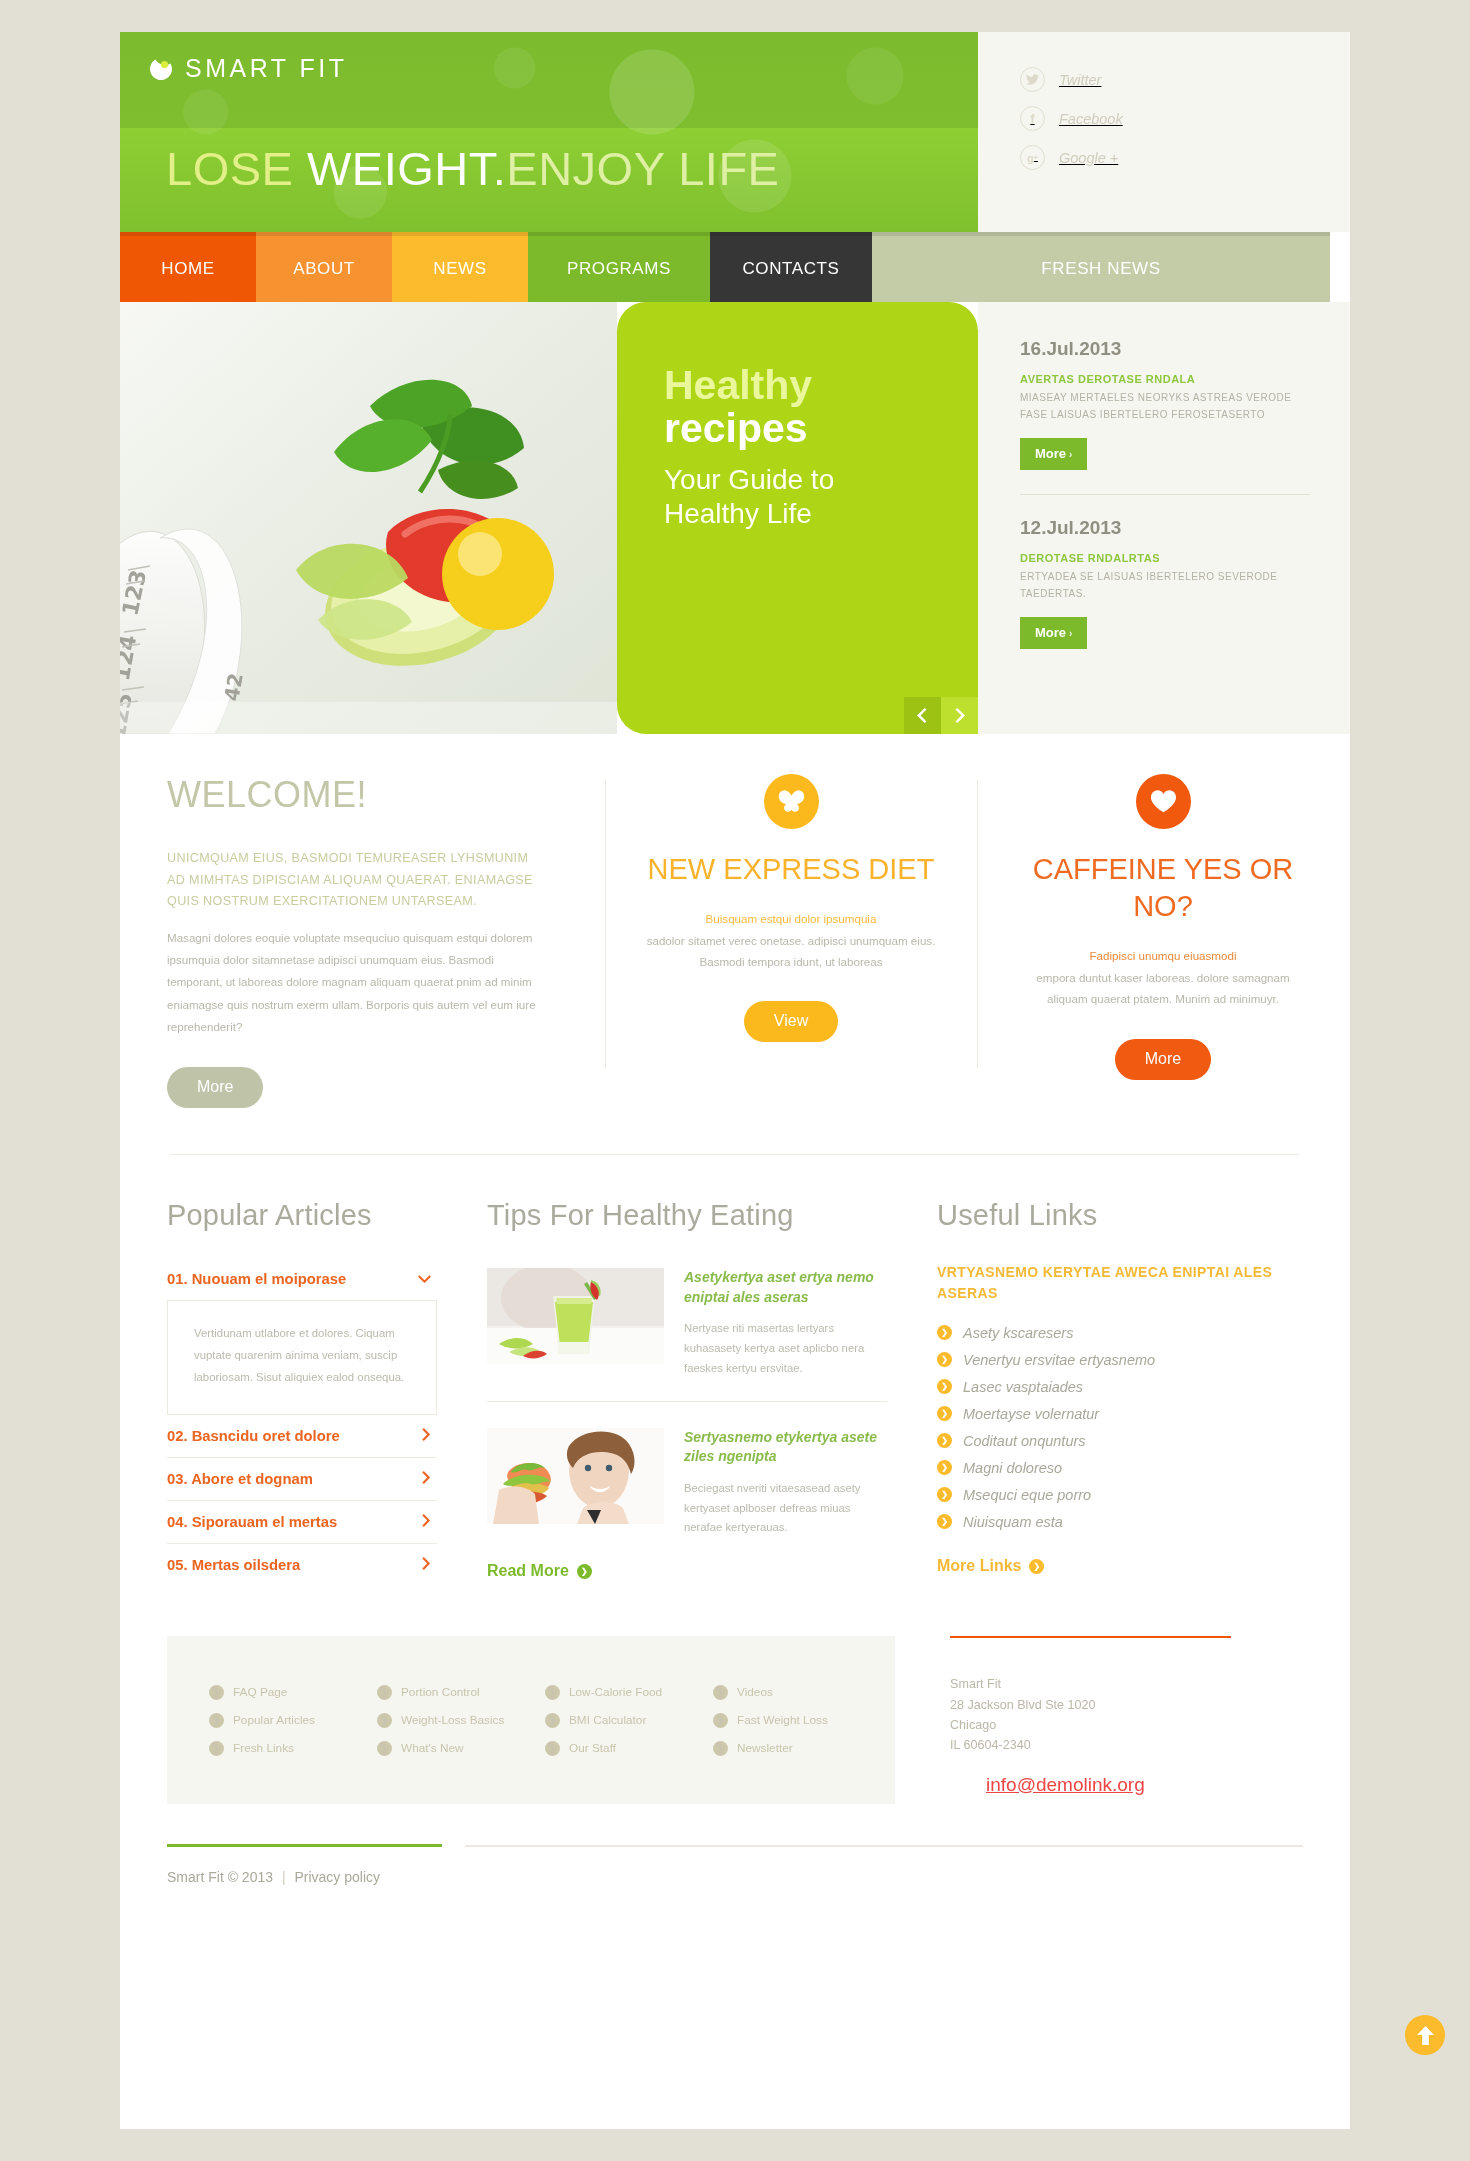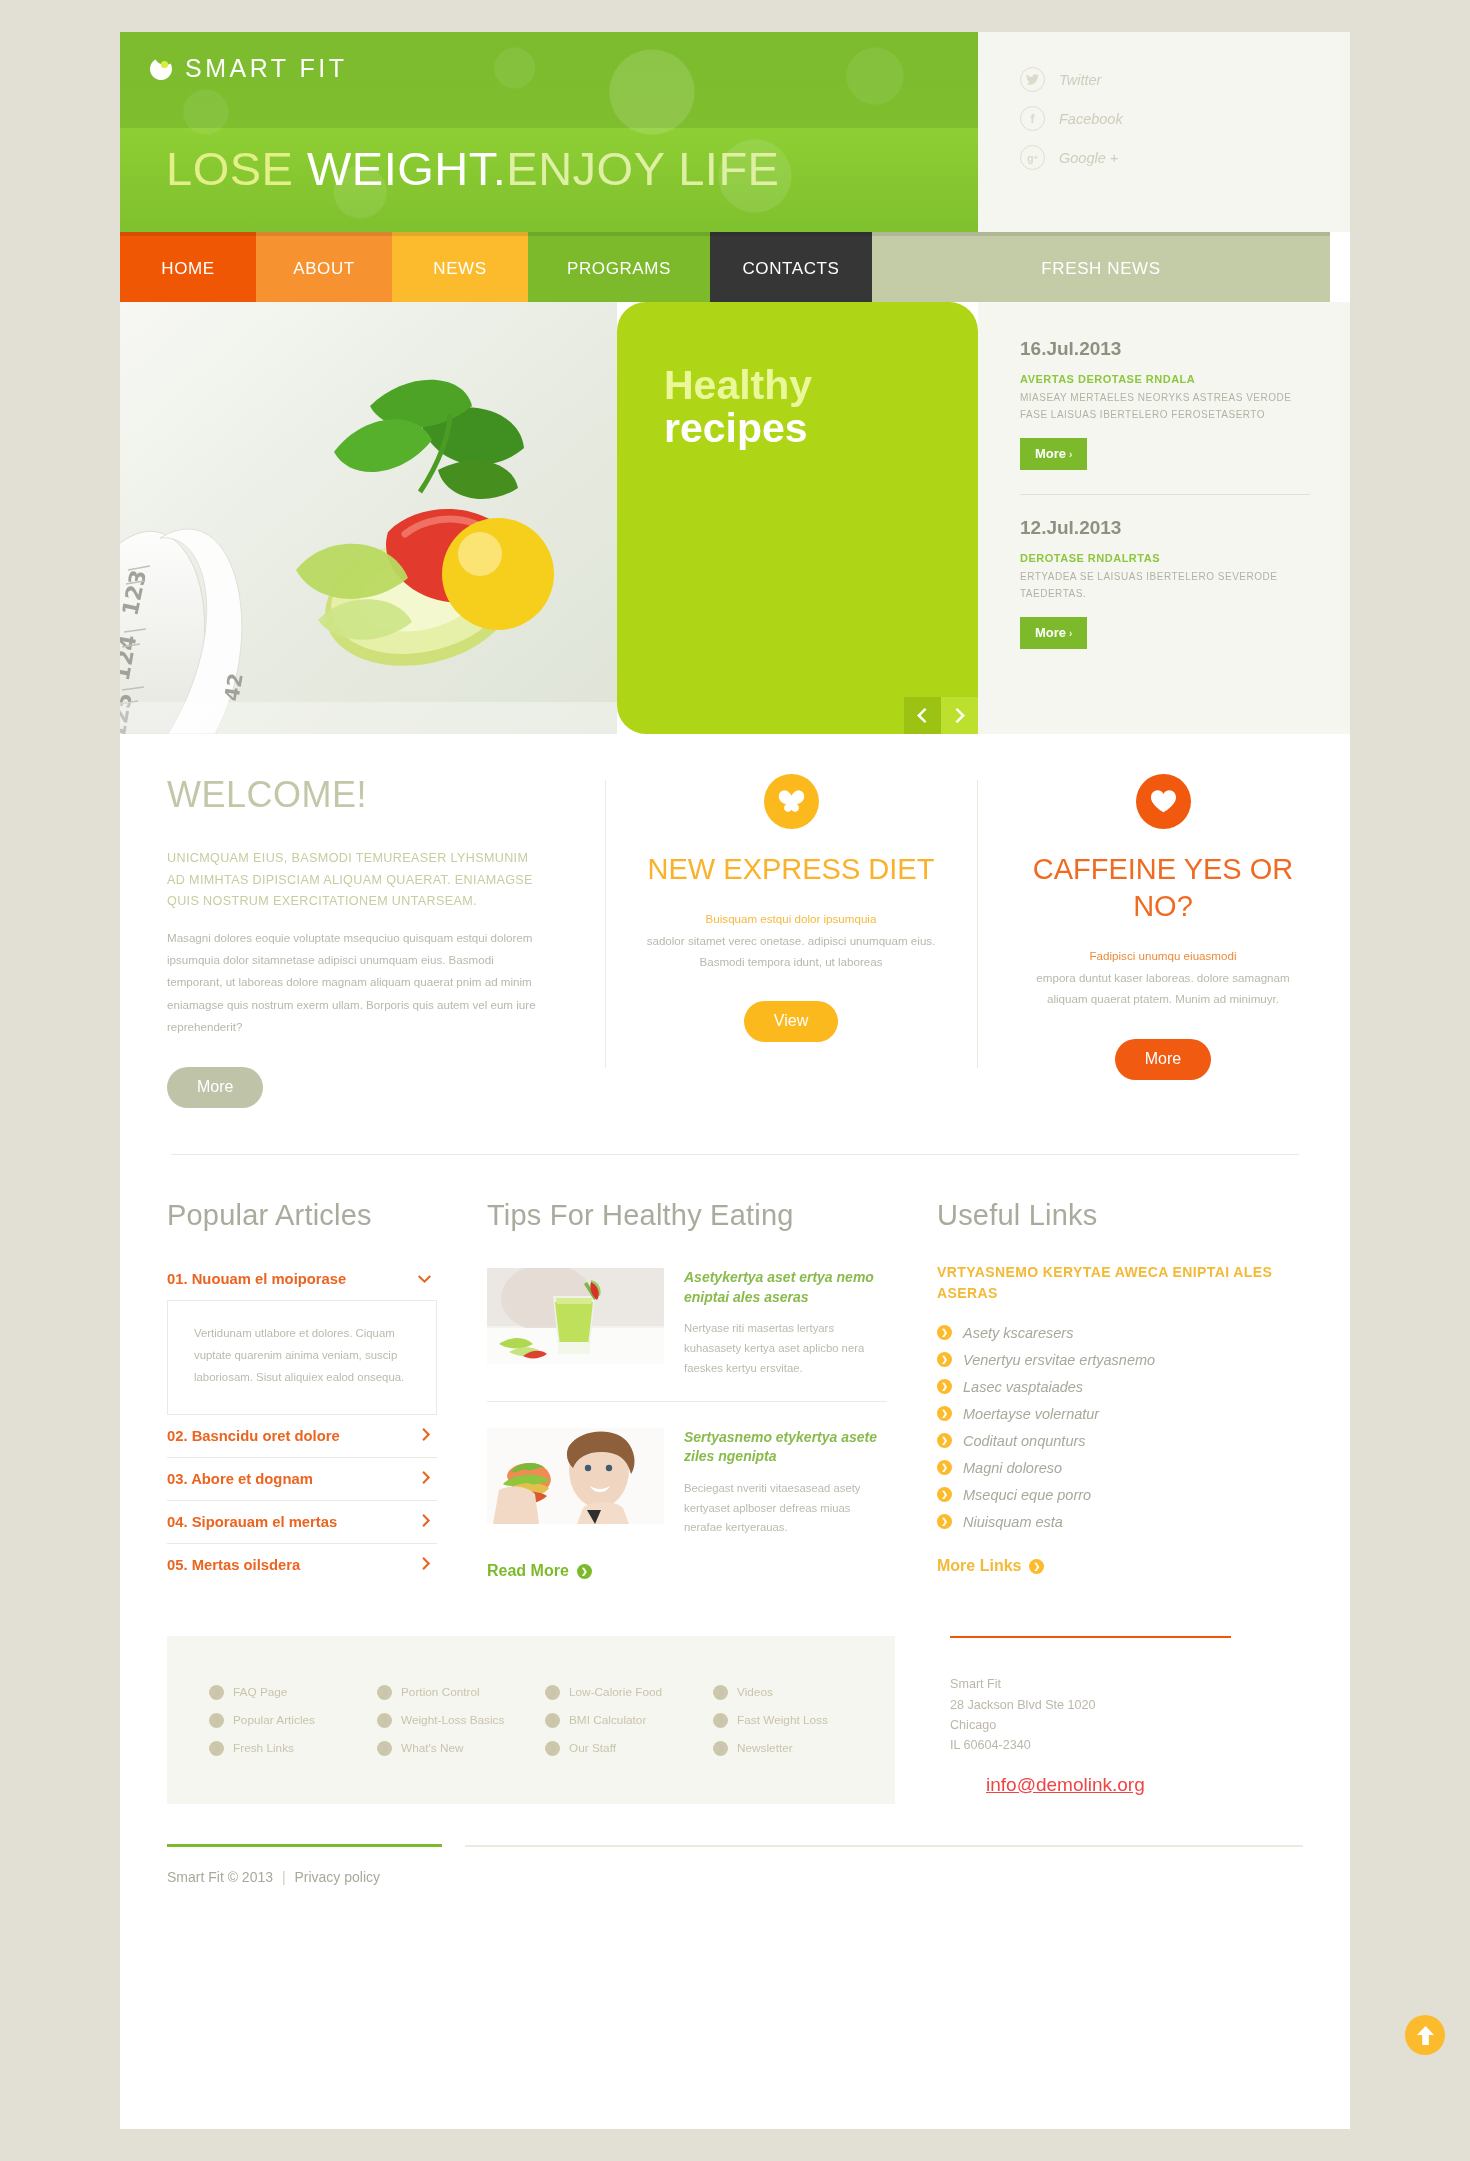--- a/index.html
+++ b/index.html
@@ -45,20 +45,21 @@
     font-size: 47px; font-weight: 300; letter-spacing: 0.5px; white-space: nowrap;
     transform: translateY(-50%);
   }
   .headline .w1 { color: #e3f08a; }
   .headline .w2 { color: #ffffff; }
   .headline .w3 { color: #dff0a5; font-weight: 200; }
 
   .header-side {
     width: 372px; height: 200px; background: #f6f6f0;
     padding: 35px 16px 0 42px;
+    text-decoration: underline;
   }
   .social { display: flex; align-items: center; gap: 14px; margin-bottom: 14px; }
   .social-ic {
     width: 25px; height: 25px; border-radius: 50%;
     border: 1px solid #e0ded0; color: #dcdac9;
     display: flex; align-items: center; justify-content: center;
     font-size: 13px; font-weight: bold;
   }
   .social-lb { font-size: 14.5px; color: #cfcdbd; font-style: italic; }
 
@@ -332,20 +333,24 @@
         <path d="M198 318 C 226 288, 278 292, 292 320 C 262 344, 216 344, 198 318 Z" fill="#cde486" opacity="0.9"></path>
 
         <rect x="0" y="400" width="497" height="32" fill="#ffffff" opacity="0.35"></rect>
       </svg>
     </div>
     <div class="slide-txt">
       <h2>
         <span class="l1">Healthy</span>
         <span class="l2">recipes</span>
       </h2>
+      <p>
+        <span>Your Guide to</span><br>
+        <span>Healthy Life</span>
+      </p>
       <div class="slider-arrows">
         <div class="sl-arrow sl-prev">
           <svg width="11" height="15" viewBox="0 0 11 15">
               <path d="M9.5 1.6 3.6 7.5l5.9 5.9-1.8 1.6L0 7.5 7.7 0z" fill="#fff"></path>
             </svg>
         </div>
         <div class="sl-arrow sl-next">
           <svg width="11" height="15" viewBox="0 0 11 15">
               <path d="M1.5 1.6 7.4 7.5l-5.9 5.9 1.8 1.6L11 7.5 3.3 0z" fill="#fff"></path>
             </svg>

